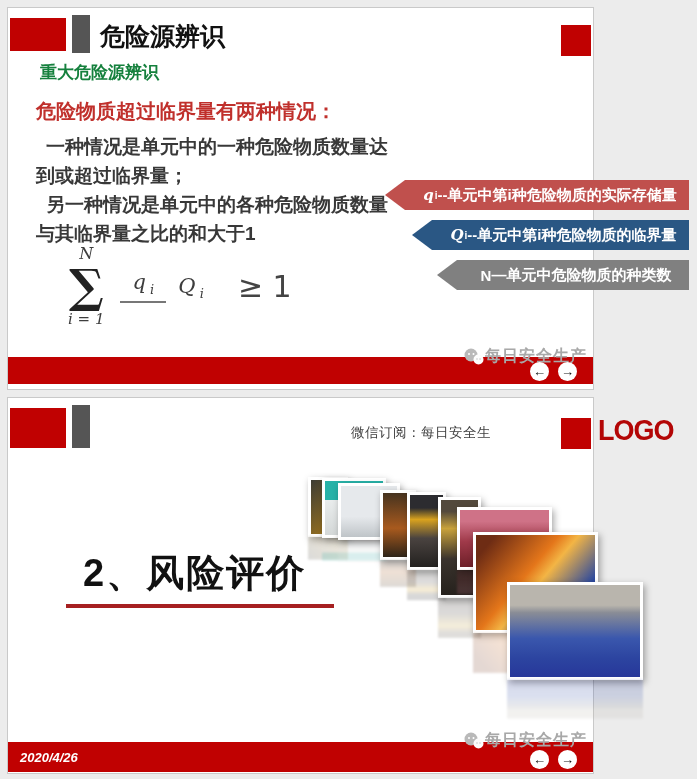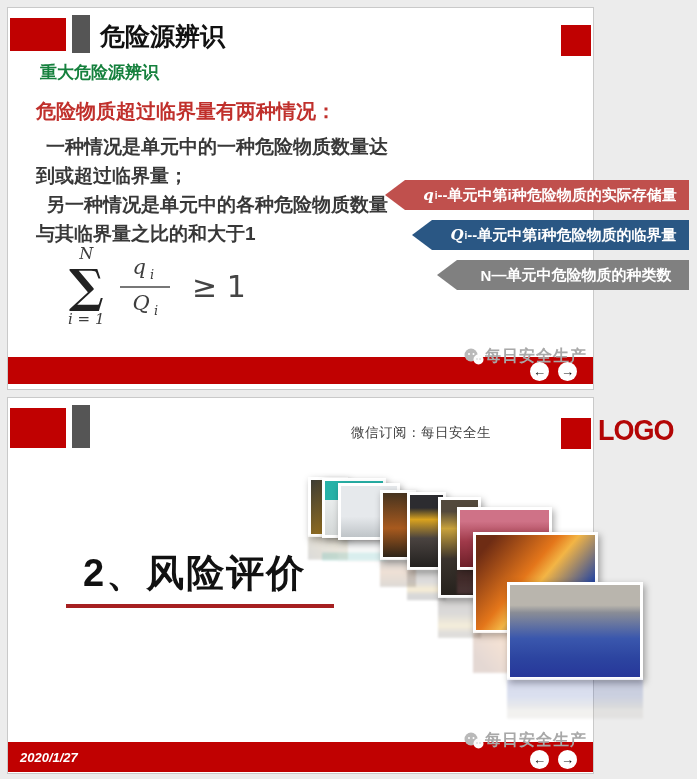--- a/index.html
+++ b/index.html
@@ -24,21 +24,21 @@
            color:#383838;line-height:29px;}
   .s1-body .ind{text-indent:10px;}
 
   
   .formula{position:absolute;left:60px;top:238px;display:flex;align-items:center;
            color:#3d3d3d;font-family:"DejaVu Serif",serif;}
   .sum{display:flex;flex-direction:column;align-items:center;line-height:1;}
   .sum-top{font-size:16px;font-style:italic;margin-bottom:1px;}
   .sigma{font-size:46px;font-weight:bold;color:#222;}
   .sum-bot{font-size:15px;font-style:italic;margin-top:3px;text-align:right;}
-  .frac{display:flex;flex-direction:column;margin-left:16px;font-size:21px;font-style:italic;}
+  .frac{display:flex;flex-direction:row;align-items:center;margin-left:16px;font-size:21px;font-style:italic;}
   .frac .num{padding:0 12px 3px;border-bottom:2px solid #777;}
   .frac .den{padding:3px 12px 0;}
   .frac sub{font-size:13px;font-style:italic;}
   .rel{margin-left:22px;font-size:30px;color:#444;font-family:"DejaVu Sans",sans-serif;}
 
   
   .callout{position:absolute;height:30px;display:flex;align-items:center;justify-content:center;
            color:#fff;font-size:15px;font-weight:bold;padding-left:26px;box-sizing:border-box;
            clip-path:polygon(0 50%,20px 0,100% 0,100% 100%,20px 100%);}
   .callout sub{font-size:10px;}
@@ -174,21 +174,21 @@
       <div class="photo pF"></div>
       <div class="photo pG"></div>
       <div class="photo pH"></div>
       <div class="photo pI"></div>
     </div>
 
     <div class="s2-title">2、风险评价</div>
     <div class="s2-underline"></div>
 
     <div class="footerbar"></div>
-    <div class="s2-date">2020/1/27</div>
+    <div class="s2-date">2020/4/26</div>
     <div class="watermark">
       <span class="wechat-icon">
         <svg width="22" height="18" viewBox="0 0 22 18">
           <circle cx="8" cy="7" r="6.5" fill="#b9b9b9"></circle>
           <circle cx="15.5" cy="11.5" r="5" fill="#fdfdfd"></circle>
           <circle cx="6" cy="6" r="1" fill="#fff"></circle>
             <circle cx="10.5" cy="6" r="1" fill="#fff"></circle>
           <circle cx="14" cy="11" r="0.8" fill="#c9c9c9"></circle>
             <circle cx="17" cy="11" r="0.8" fill="#c9c9c9"></circle>
         </svg>

